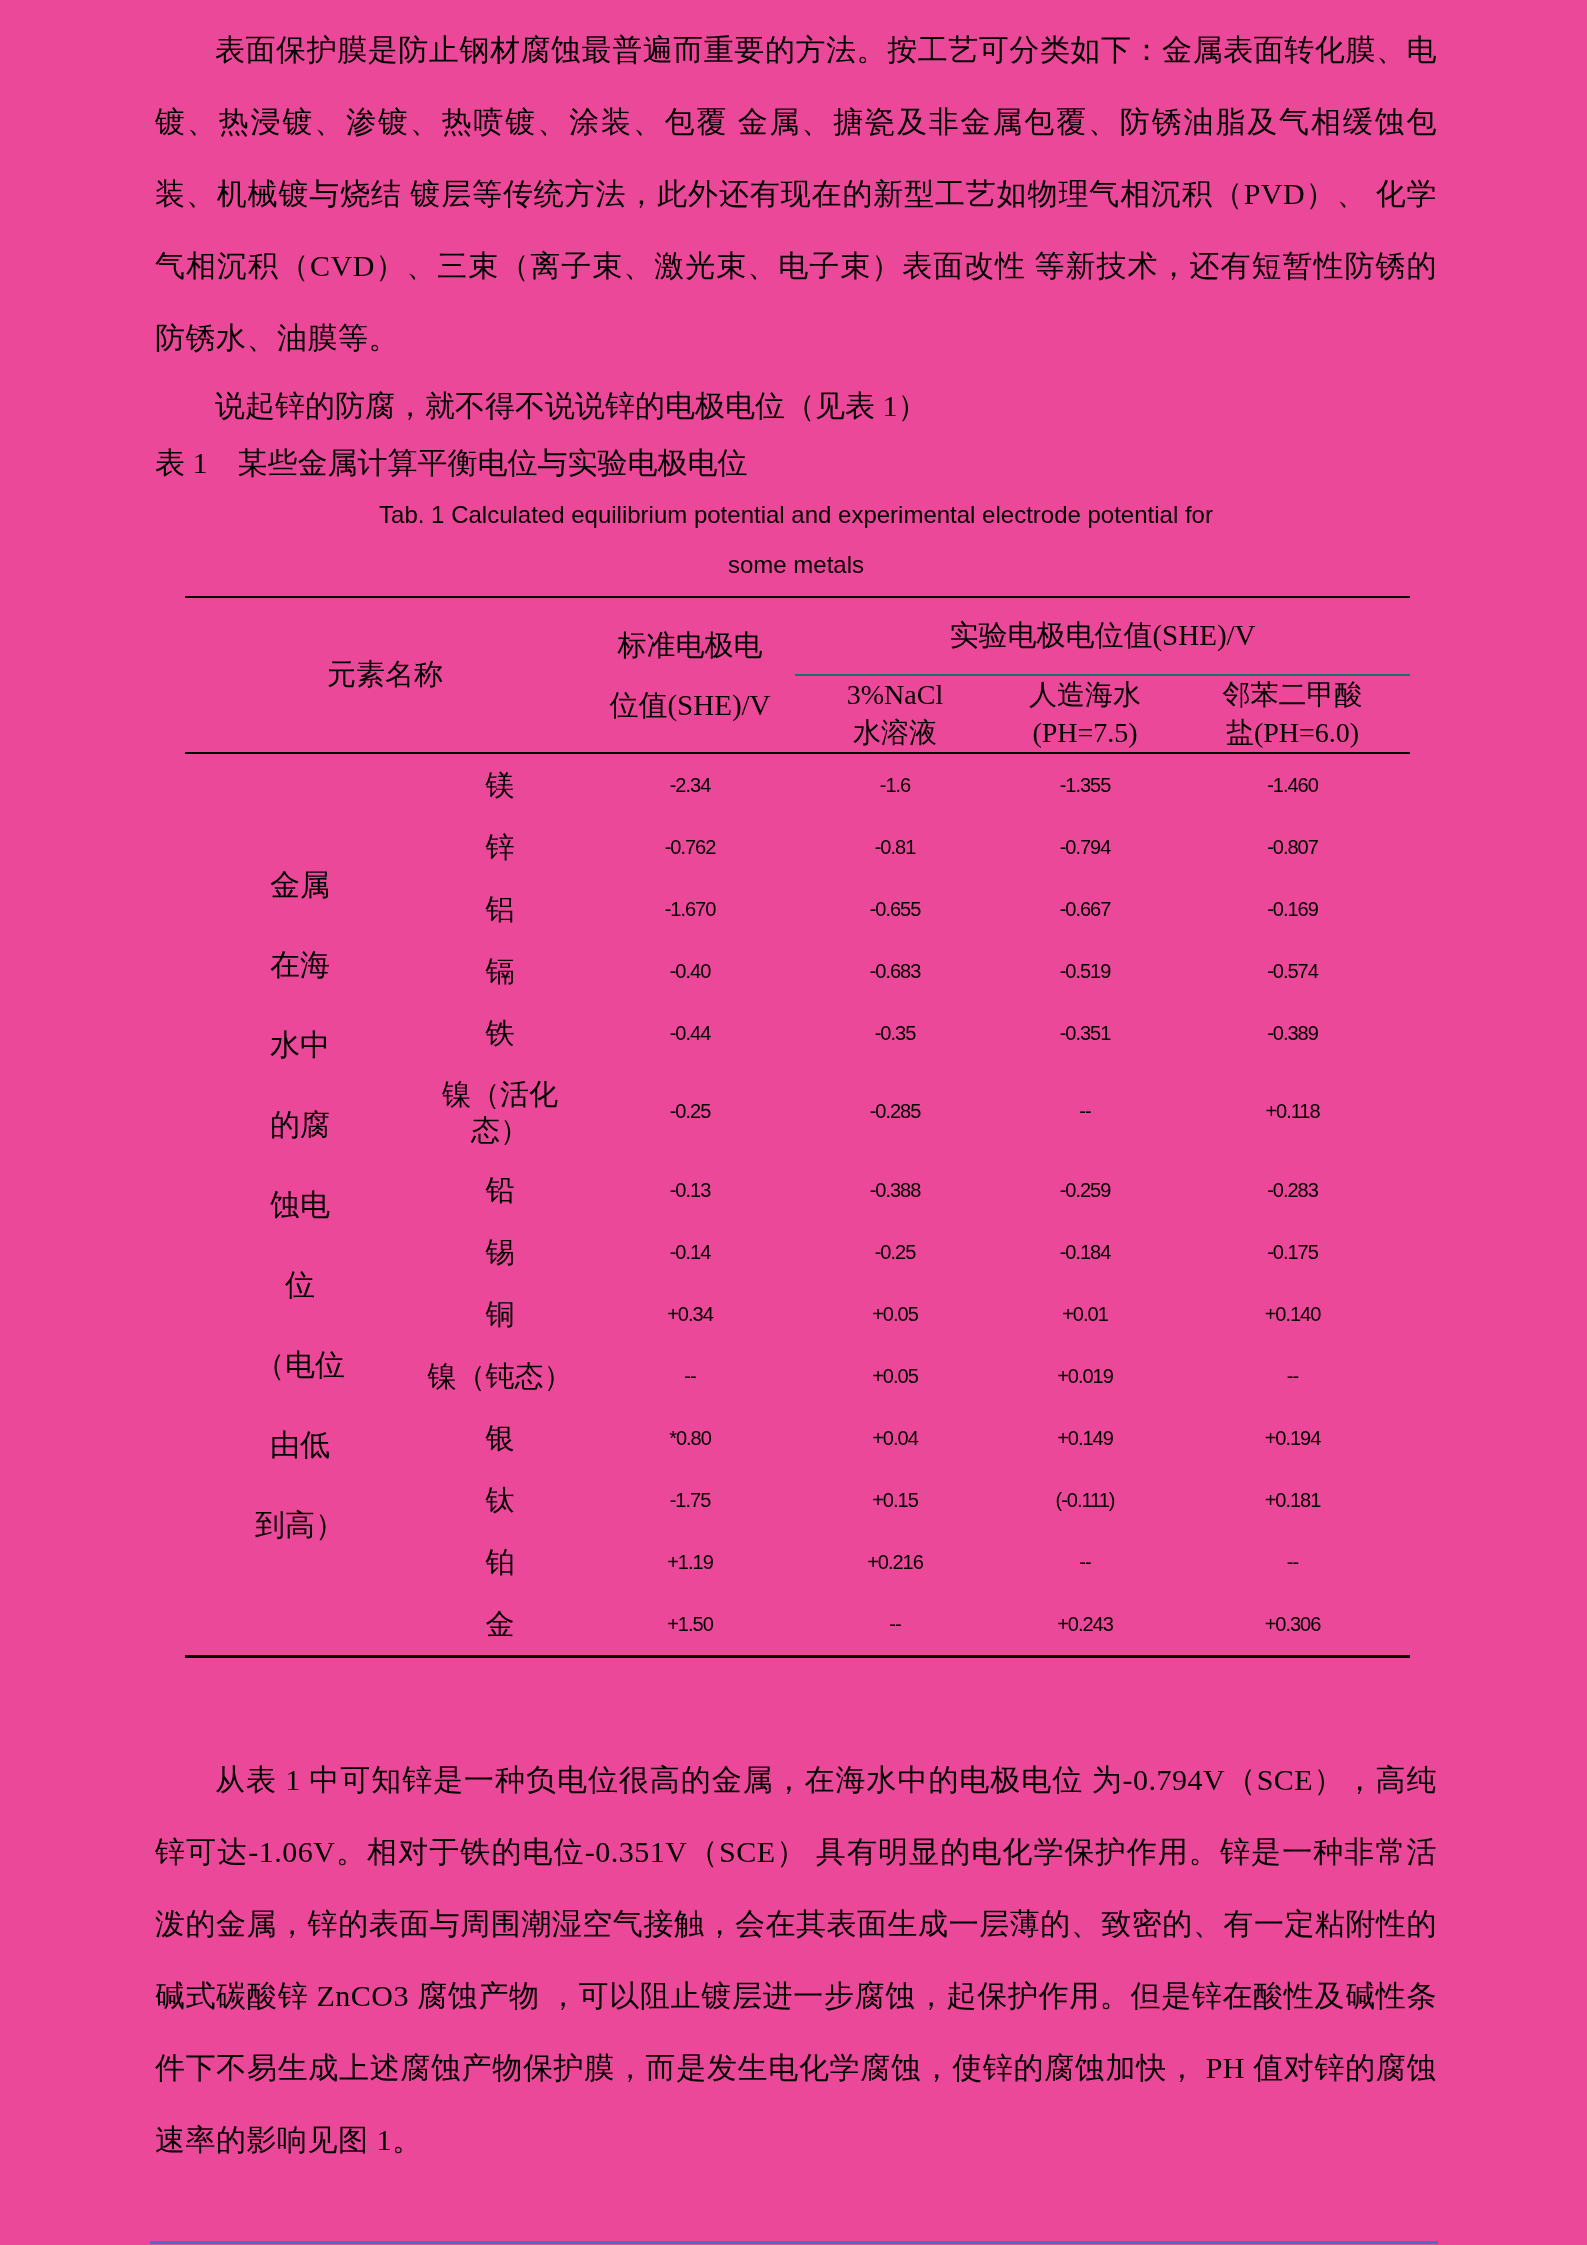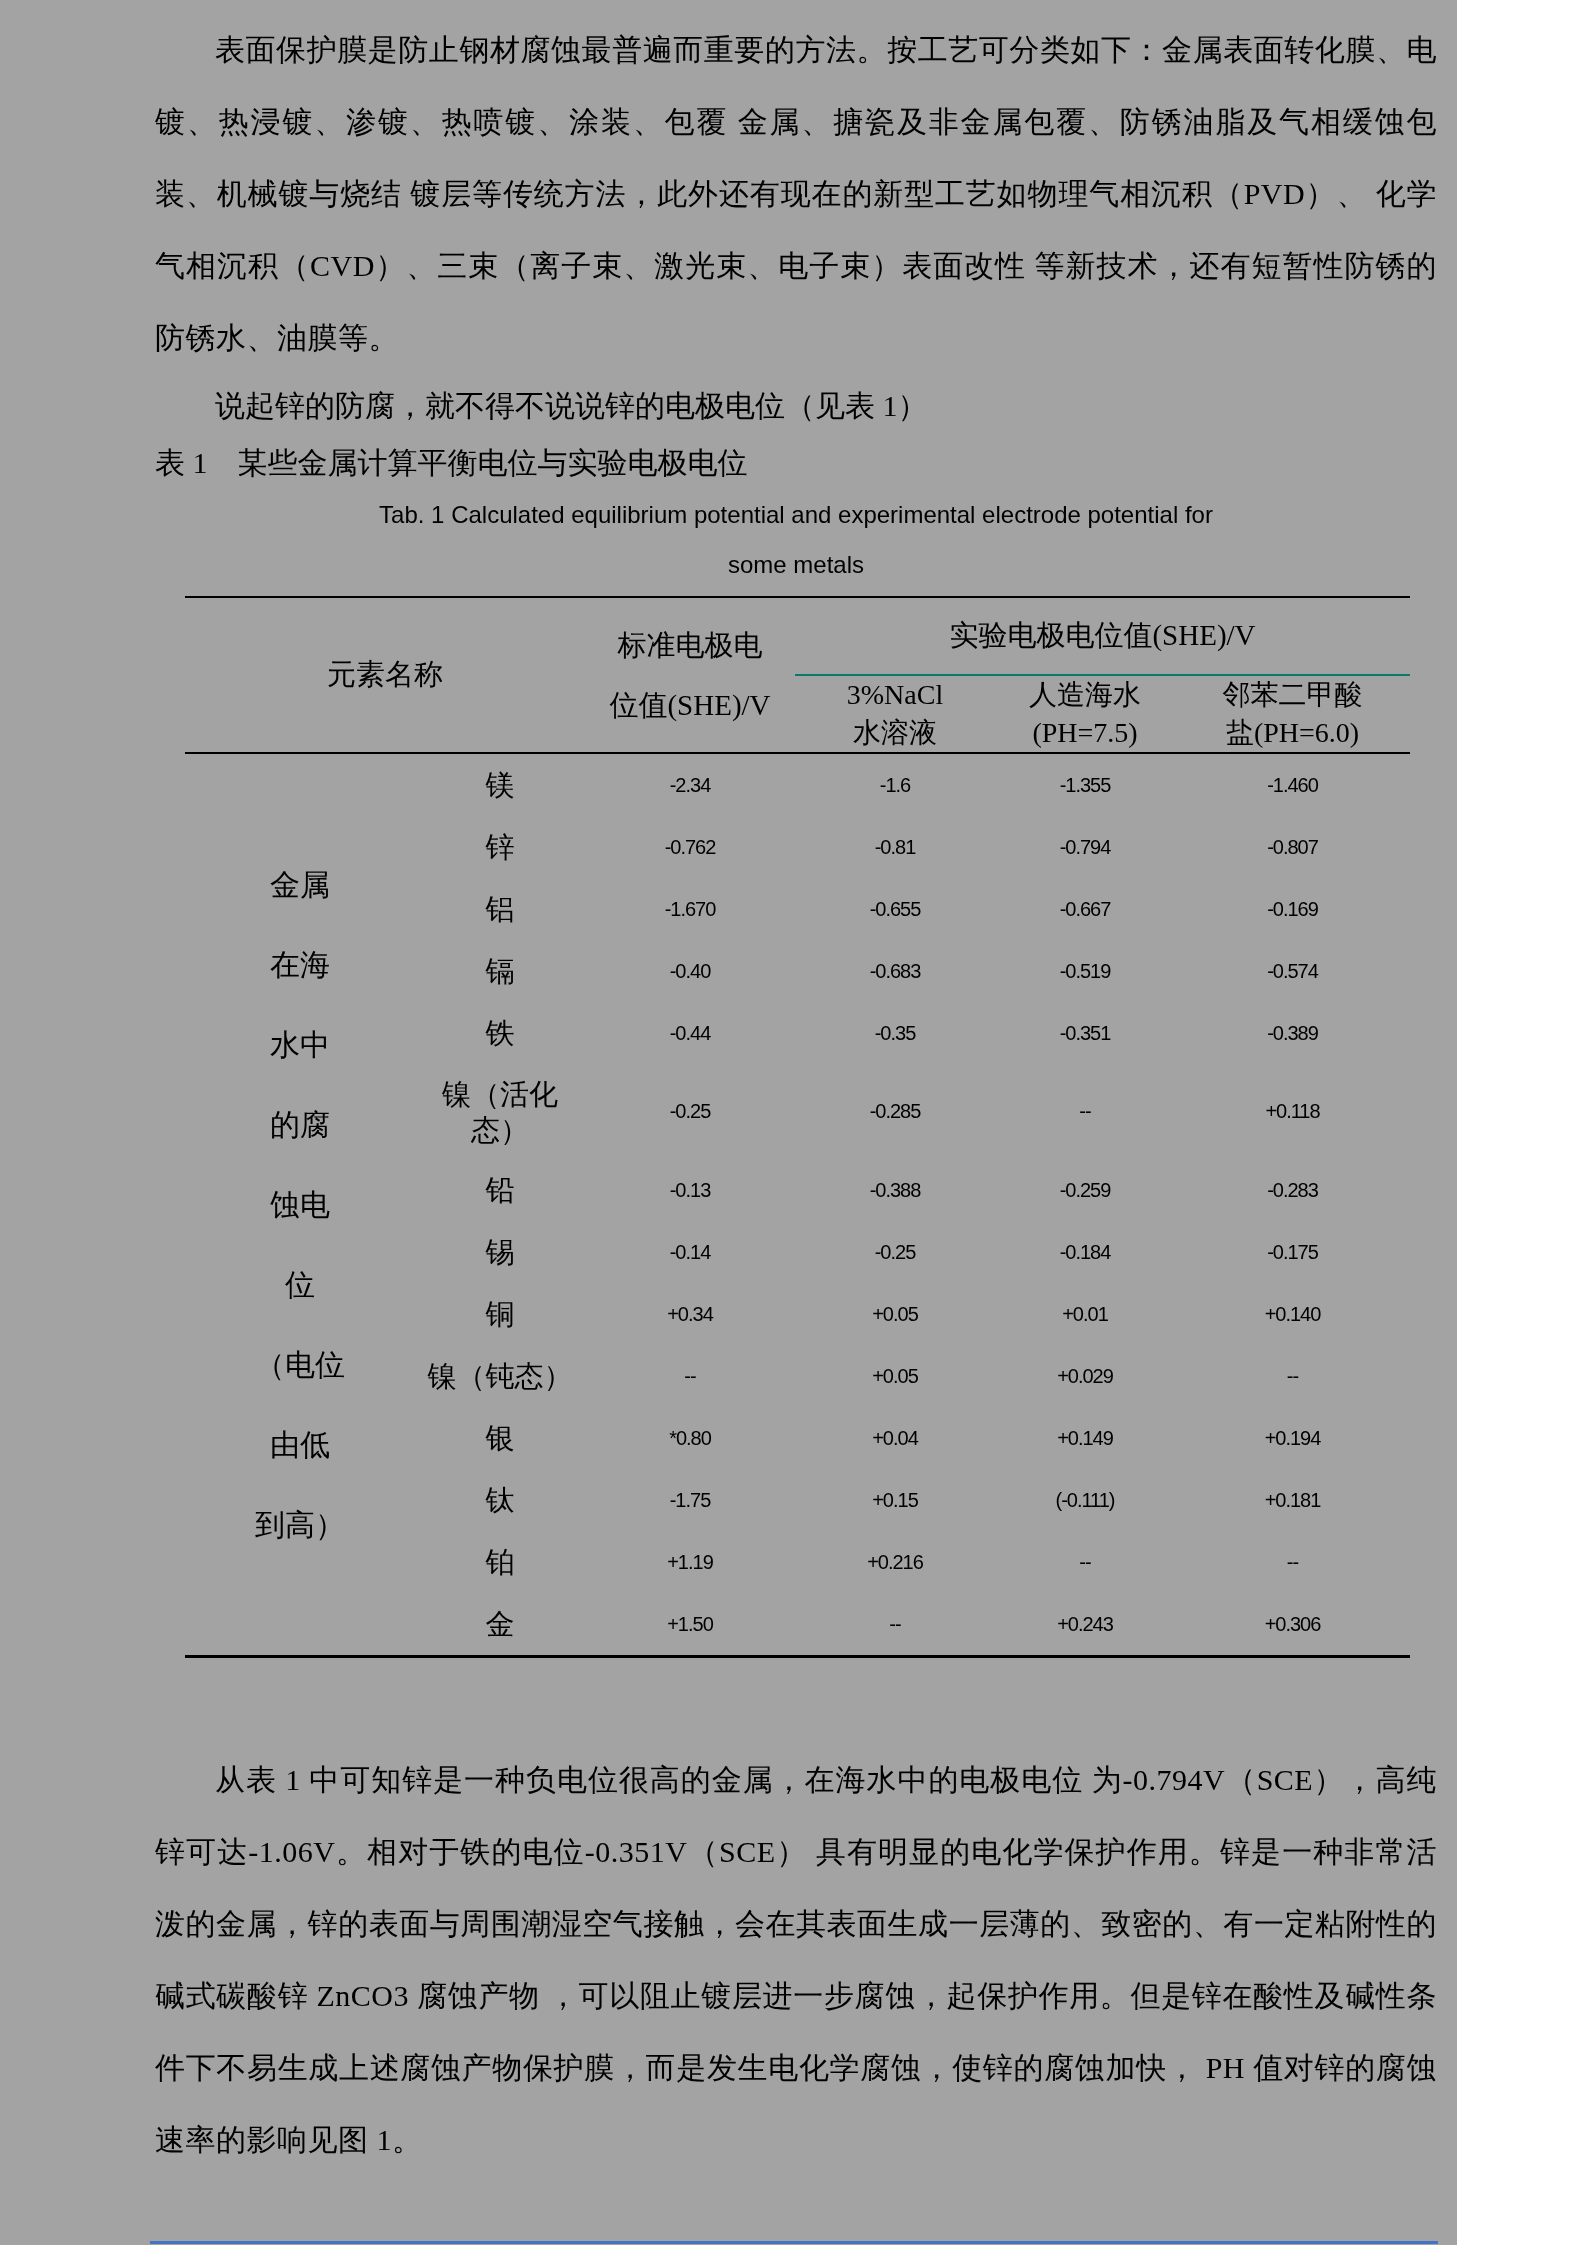--- a/index.html
+++ b/index.html
@@ -1,19 +1,19 @@
 <!DOCTYPE html>
 <html><head>
 <meta charset="utf-8">
 <style>
   html,body{margin:0;padding:0;background:#fff;}
   .page{
     position:relative;
-    width:1457px;height:2245px;
-    background:#a3a3a3;
+    width:1587px;height:2245px;
+    background:#ec4899;
     font-family:"Liberation Serif","DejaVu Serif",serif;
     color:#000;
     overflow:hidden;
   }
   .content{position:absolute;left:155px;top:14px;width:1282px;}
   .body-text{
     font-size:30px;line-height:72px;margin:0;
     text-align:justify;letter-spacing:0.5px;
   }
   .indent{text-indent:2em;}
@@ -174,21 +174,21 @@
           <td class="metal">铜</td>
           <td class="num">+0.34</td>
           <td class="num">+0.05</td>
           <td class="num">+0.01</td>
           <td class="num">+0.140</td>
         </tr>
         <tr>
           <td class="metal">镍（钝态）</td>
           <td class="num">--</td>
           <td class="num">+0.05</td>
-          <td class="num">+0.029</td>
+          <td class="num">+0.019</td>
           <td class="num">--</td>
         </tr>
         <tr>
           <td class="metal">银</td>
           <td class="num">*0.80</td>
           <td class="num">+0.04</td>
           <td class="num">+0.149</td>
           <td class="num">+0.194</td>
         </tr>
         <tr>

